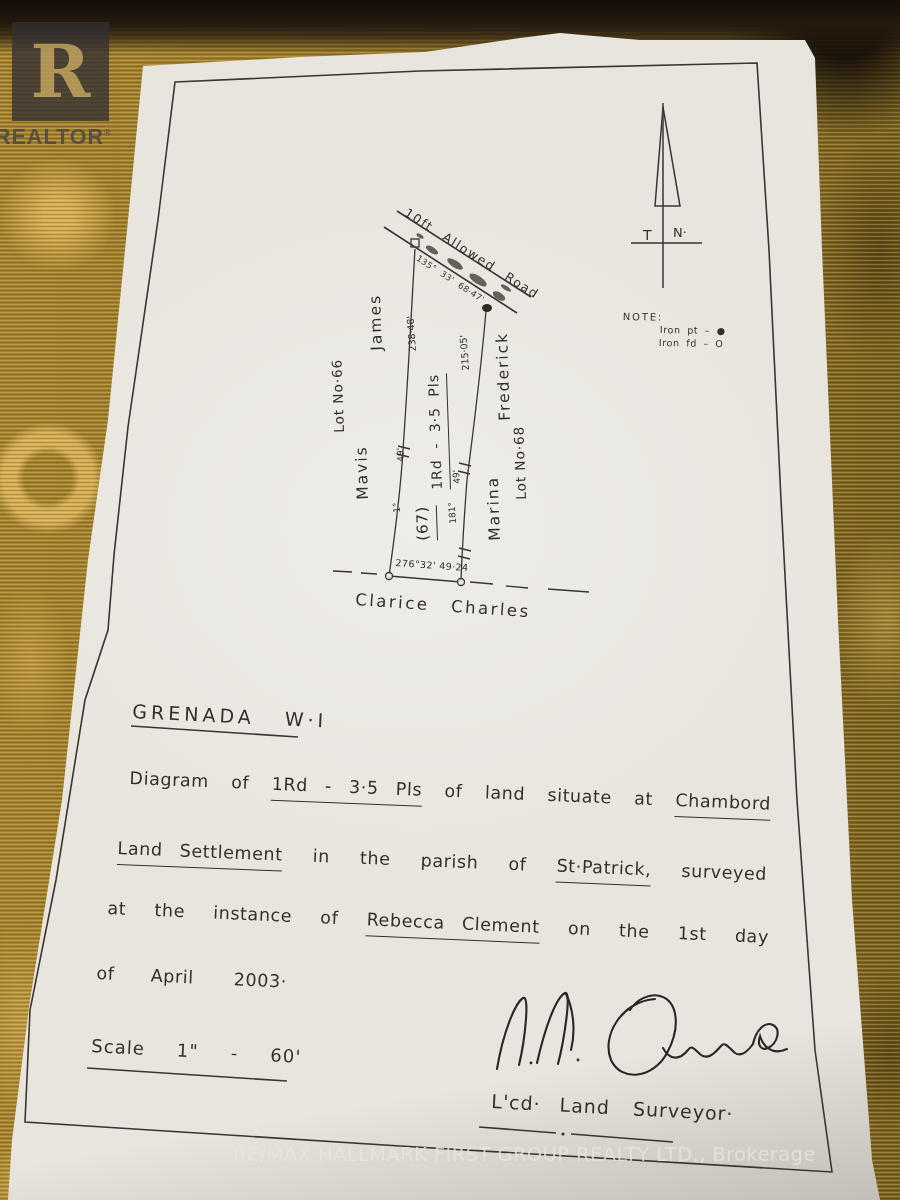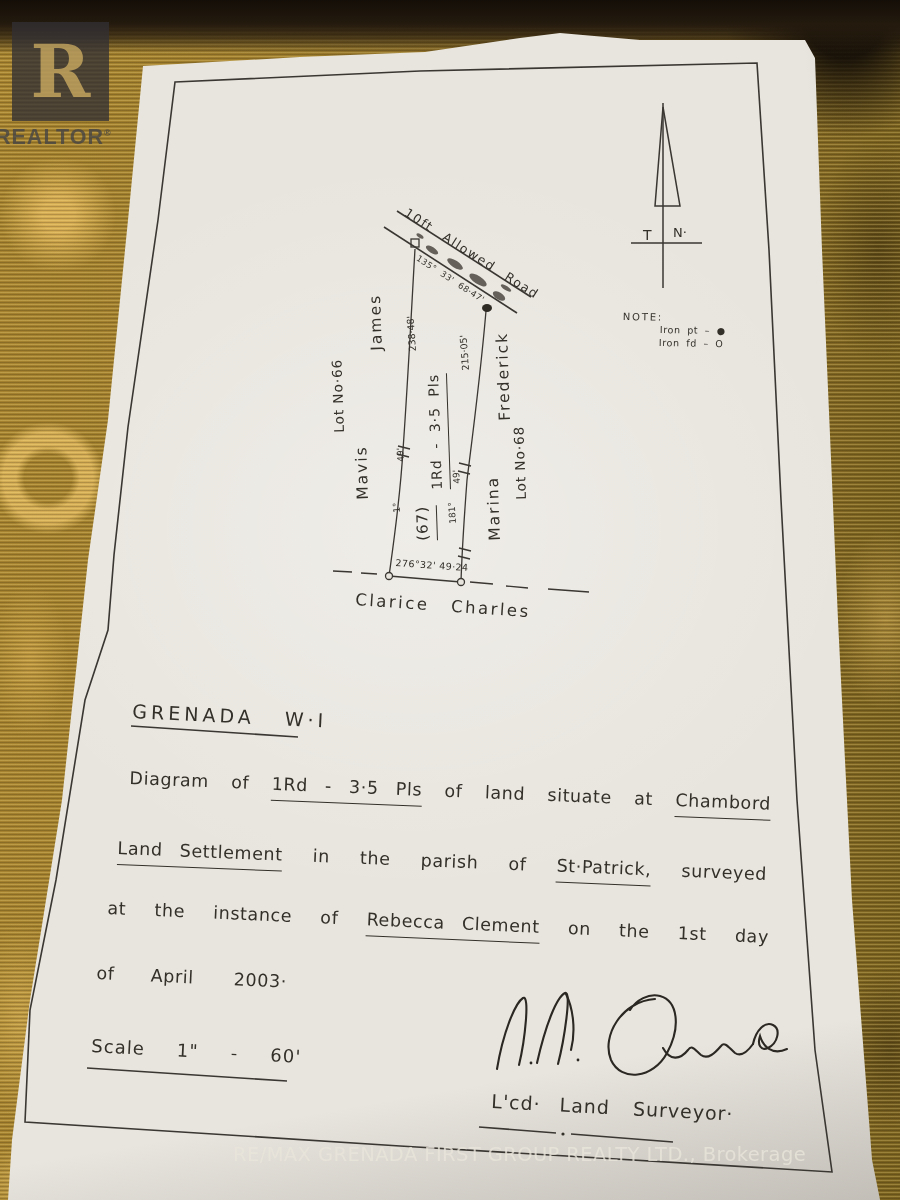--- a/index.html
+++ b/index.html
@@ -207,15 +207,15 @@
     <span>Surveyor·</span>
   </div>
 
   <div class="realtor">
     <div class="r-box">
       <span>R</span>
     </div>
     <div class="r-label"><span>REALTOR</span><sup>®</sup></div>
   </div>
 
-  <div class="wm-bottom">RE/MAX GRENADA FIRST GROUP REALTY LTD., Brokerage</div>
+  <div class="wm-bottom">RE/MAX HALLMARK FIRST GROUP REALTY LTD., Brokerage</div>
 
 </div>
 
 </body></html>

